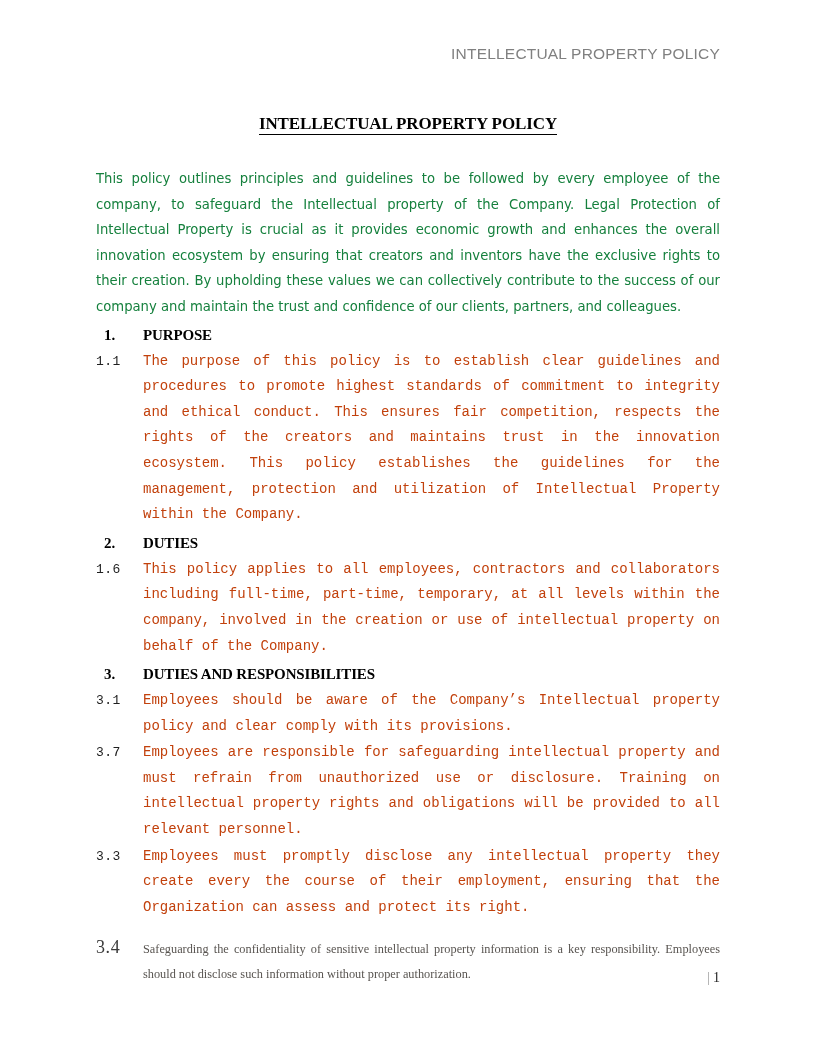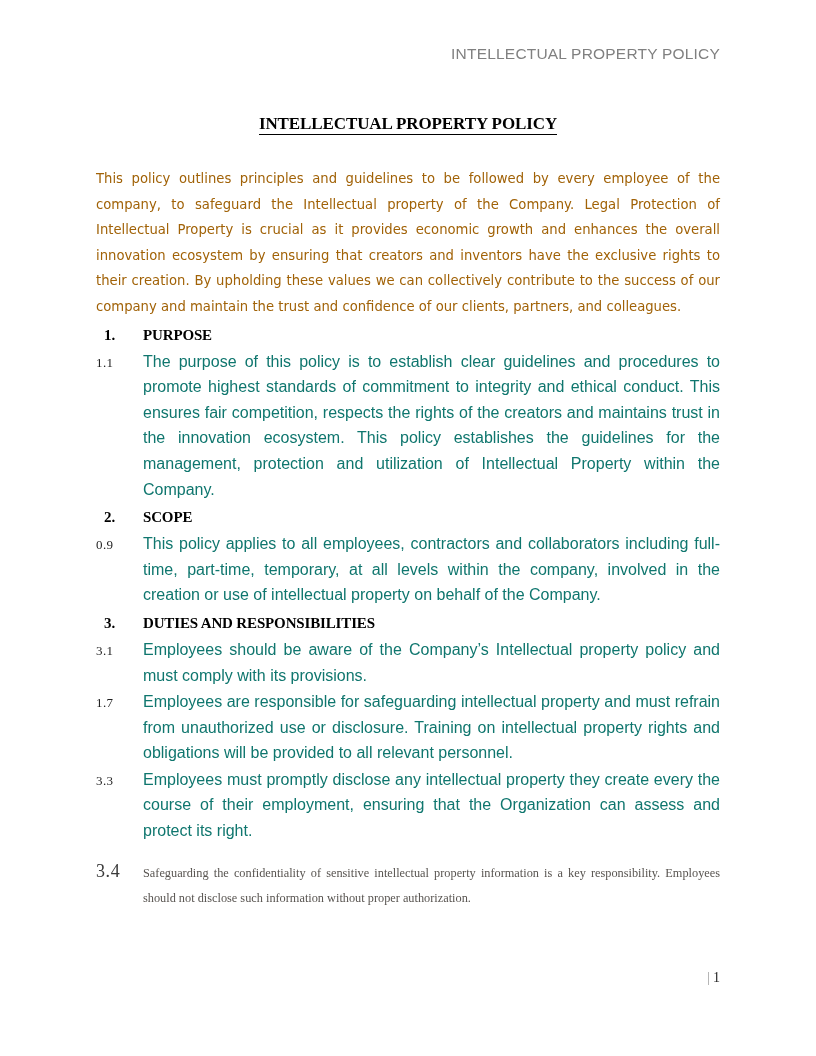--- a/index.html
+++ b/index.html
@@ -62,21 +62,21 @@
     left: 96px;
     width: 624px;
   }
 
   .intro {
     font-family: "DejaVu Sans", sans-serif;
     font-size: 13.2px;
     line-height: 25.6px;
     text-align: justify;
     text-justify: inter-word;
-    color: #a16207;
+    color: #15803d;
     margin: 0 0 0 0;
   }
 
   
   .section-heading {
     display: flex;
     align-items: baseline;
     font-family: "Liberation Serif", serif;
     font-weight: bold;
     font-size: 15px;
@@ -97,34 +97,34 @@
   }
 
   .clause {
     display: flex;
     align-items: baseline;
     margin-top: 1px;
   }
   .clause .num {
     width: 47px;
     flex: 0 0 47px;
-    font-family: Liberation Serif, serif;
+    font-family: Liberation Mono, monospace;
     font-size: 13px;
     line-height: 25.6px;
     color: #1f1f1f;
     letter-spacing: 0.4px;
   }
   .clause .body {
     flex: 1 1 auto;
-    font-family: Liberation Sans, sans-serif;
-    font-size: 16px;
+    font-family: Liberation Mono, monospace;
+    font-size: 14px;
     line-height: 25.6px;
     text-align: justify;
     text-justify: inter-word;
-    color: #0f766e;
+    color: #c2410c;
   }
 
   
   .clause.serif-small .num {
     font-family: "Liberation Serif", serif;
     font-size: 18px;
     line-height: 25px;
     color: #3a3a3a;
     letter-spacing: 0.6px;
   }
@@ -172,37 +172,37 @@
       <span class="num">1.</span>
       <span class="label">PURPOSE</span>
     </div>
     <div class="clause">
       <span class="num">1.1</span>
       <span class="body">The purpose of this policy is to establish clear guidelines and procedures to promote highest standards of commitment to integrity and ethical conduct. This ensures fair competition, respects the rights of the creators and maintains trust in the innovation ecosystem. This policy establishes the guidelines for the management, protection and utilization of Intellectual Property within the Company.</span>
     </div>
 
     <div class="section-heading">
       <span class="num">2.</span>
-      <span class="label">SCOPE</span>
-    </div>
-    <div class="clause">
-      <span class="num">0.9</span>
+      <span class="label">DUTIES</span>
+    </div>
+    <div class="clause">
+      <span class="num">1.6</span>
       <span class="body">This policy applies to all employees, contractors and collaborators including full-time, part-time, temporary, at all levels within the company, involved in the creation or use of intellectual property on behalf of the Company.</span>
     </div>
 
     <div class="section-heading">
       <span class="num">3.</span>
       <span class="label">DUTIES AND RESPONSIBILITIES</span>
     </div>
     <div class="clause">
       <span class="num">3.1</span>
-      <span class="body">Employees should be aware of the Company’s Intellectual property policy and must comply with its provisions.</span>
-    </div>
-    <div class="clause">
-      <span class="num">1.7</span>
+      <span class="body">Employees should be aware of the Company’s Intellectual property policy and clear comply with its provisions.</span>
+    </div>
+    <div class="clause">
+      <span class="num">3.7</span>
       <span class="body">Employees are responsible for safeguarding intellectual property and must refrain from unauthorized use or disclosure. Training on intellectual property rights and obligations will be provided to all relevant personnel.</span>
     </div>
     <div class="clause">
       <span class="num">3.3</span>
       <span class="body">Employees must promptly disclose any intellectual property they create every the course of their employment, ensuring that the Organization can assess and protect its right.</span>
     </div>
     <div class="clause serif-small">
       <span class="num">3.4</span>
       <span class="body">Safeguarding the confidentiality of sensitive intellectual property information is a key responsibility. Employees should not disclose such information without proper authorization.</span>
     </div>

